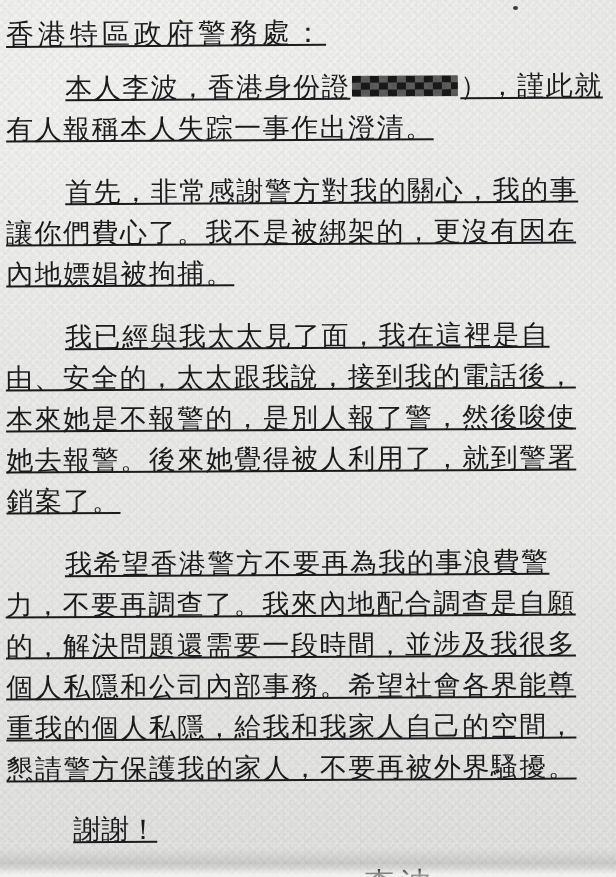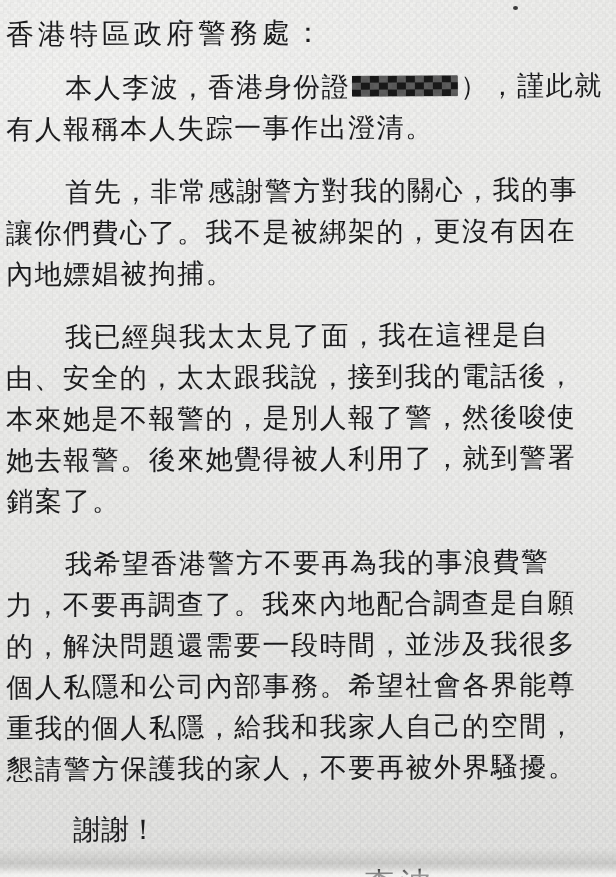--- a/index.html
+++ b/index.html
@@ -11,20 +11,21 @@
   .page {
     position: relative;
     width: 616px; height: 877px;
     box-sizing: border-box;
     padding: 10px 12px 0 6px;
     color: #1b1b1d;
     background:
       radial-gradient(140% 60% at 20% 10%, rgba(255,255,255,0.35), rgba(255,255,255,0) 60%),
       radial-gradient(120% 50% at 85% 45%, rgba(255,255,255,0.18), rgba(255,255,255,0) 55%),
       linear-gradient(180deg, #ececea 0%, #e9e9e7 55%, #e4e4e2 85%, #e0e0de 96%, #eaeae8 100%);
+    text-decoration: underline;
   }
   
   .page::before {
     content: ""; position: absolute; inset: 0; pointer-events: none;
     background:
       repeating-conic-gradient(rgba(0,0,0,0.022) 0% 25%, rgba(255,255,255,0.02) 0% 50%) 0 0 / 7px 7px,
       repeating-conic-gradient(rgba(0,0,0,0.015) 0% 25%, transparent 0% 50%) 3px 2px / 11px 11px;
   }
   .salutation {
     font-size: 28px; letter-spacing: 4px;

